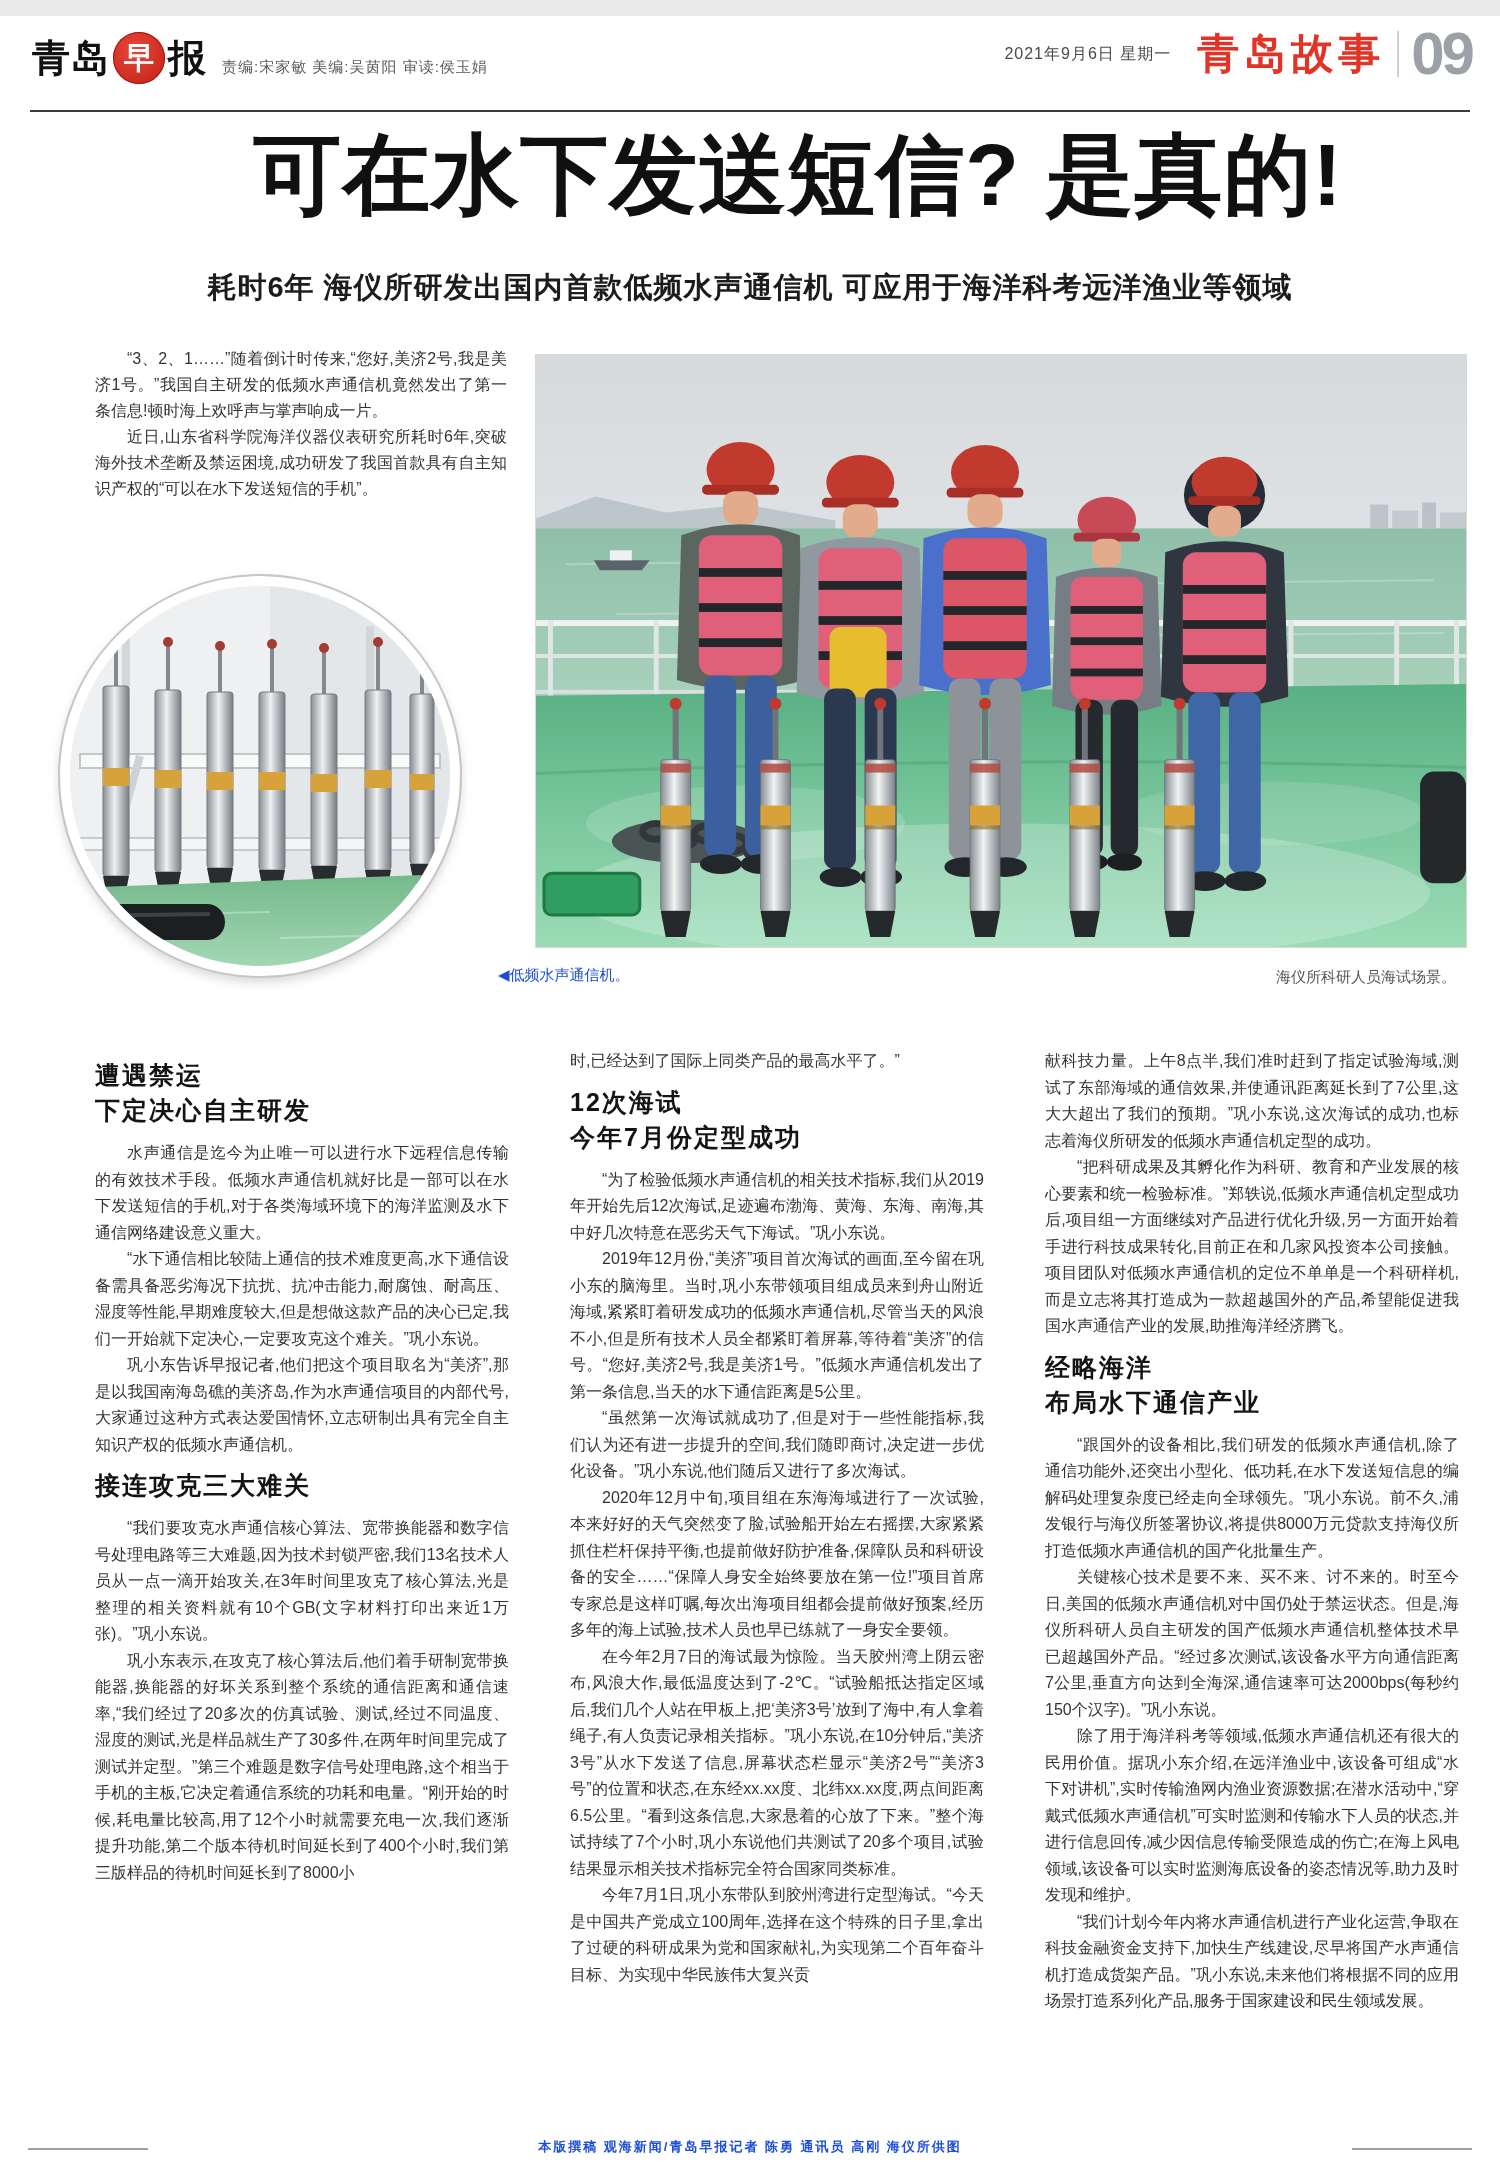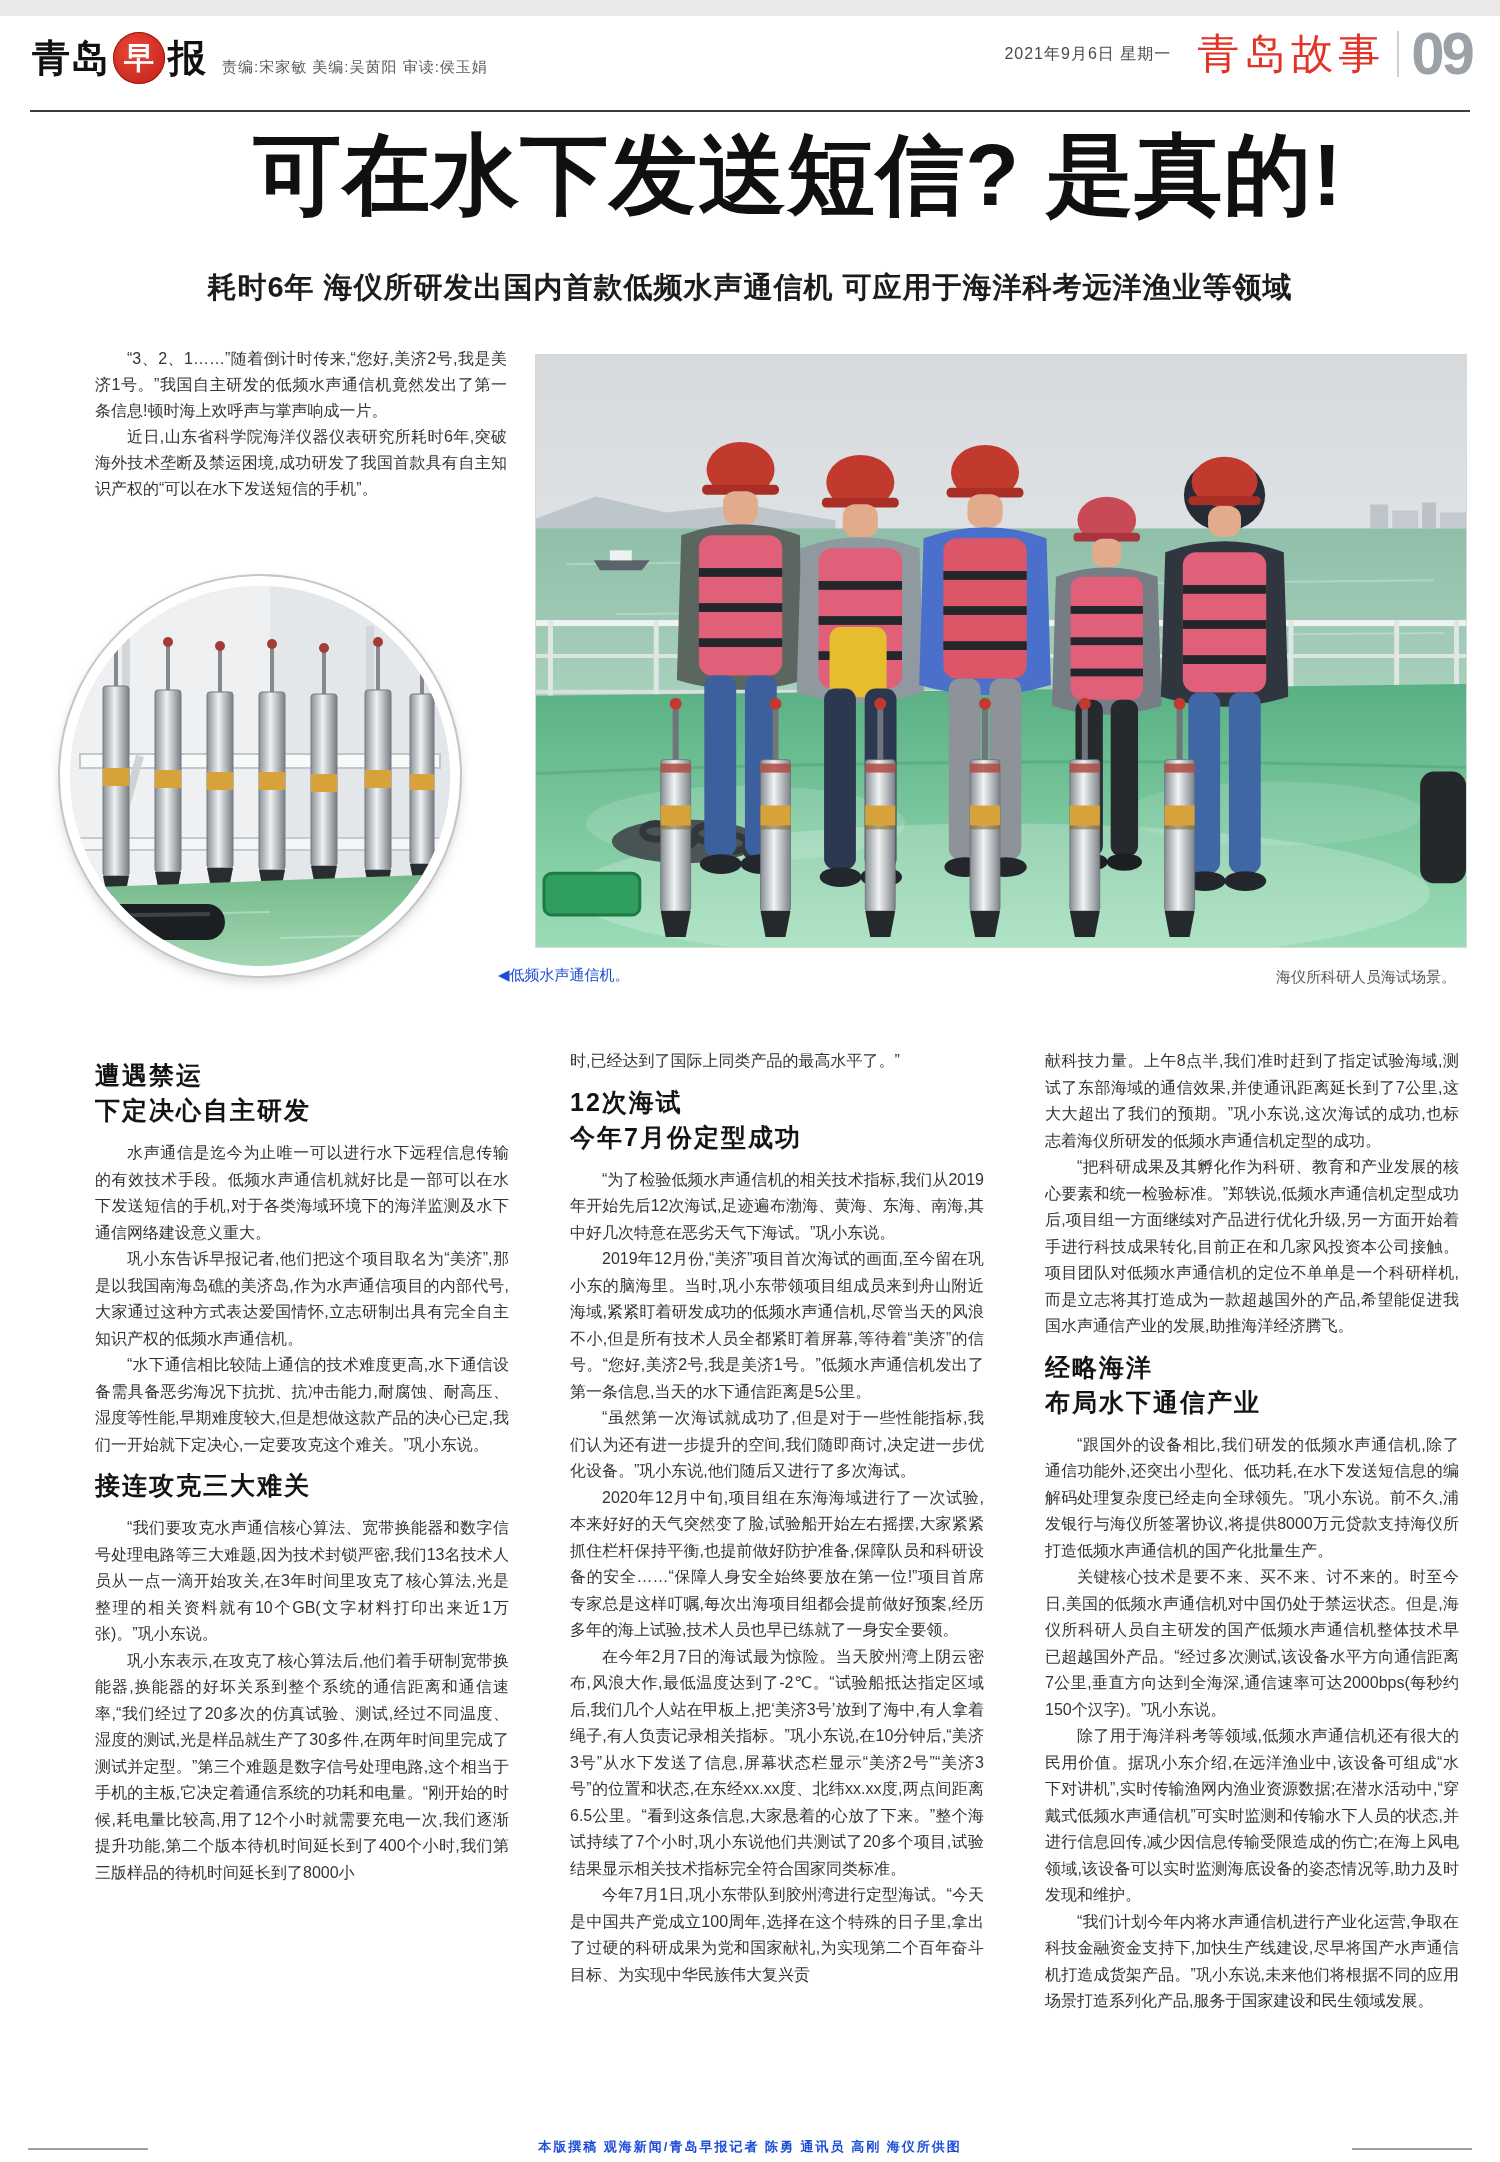--- a/index.html
+++ b/index.html
@@ -9,21 +9,21 @@
   
   .masthead{position:absolute;left:0;top:0;width:100%;height:96px;}
   .logo{position:absolute;left:32px;top:16px;display:flex;align-items:center;}
   .logo-txt{font-size:38px;font-weight:900;color:#111;letter-spacing:1px;}
   .logo-badge{width:52px;height:52px;border-radius:50%;background:radial-gradient(circle at 40% 35%,#e8473a,#c01f14);
               display:flex;align-items:center;justify-content:center;margin:0 3px;box-shadow:0 0 0 1px #a8170e inset;}
   .logo-badge span{color:#fff;font-size:30px;font-weight:900;}
   .credits{position:absolute;left:222px;top:42px;font-size:15px;color:#5a5a5a;letter-spacing:1px;}
   .issue{position:absolute;right:28px;top:8px;display:flex;align-items:center;}
   .date{font-size:16px;color:#4a4a4a;margin-right:26px;letter-spacing:1px;}
-  .section{font-size:42px;font-weight:400;color:#e23327;letter-spacing:5px;}
+  .section{font-size:42px;font-weight:700;color:#e23327;letter-spacing:5px;}
   .vline{width:2px;height:46px;background:#cfcfcf;margin:0 12px;}
   .pageno{font-size:60px;font-weight:900;color:#9ba1a6;letter-spacing:-3px;line-height:1;}
   .rule{position:absolute;left:30px;top:94px;width:1440px;height:2px;background:#3c3c3c;}
 
   
   .headline{position:absolute;left:0;top:104px;width:100%;margin:0;text-align:center;
             font-size:88px;font-weight:900;color:#101010;letter-spacing:1px;line-height:1.25;padding-left:48px;}
   .subhead{position:absolute;left:0;top:252px;width:100%;margin:0;text-align:center;
            font-size:29px;font-weight:700;color:#1c1c1c;letter-spacing:1px;}
 
@@ -381,22 +381,22 @@
   <div class="caption caption-left">◀低频水声通信机。</div>
   <div class="caption caption-right">海仪所科研人员海试场景。</div>
 
   <section class="col" id="col1">
     <div class="col-heading">
       <div class="h-line">遭遇禁运</div>
       <div class="h-line">下定决心自主研发</div>
     </div>
     <div class="paras">
         <p class="para">水声通信是迄今为止唯一可以进行水下远程信息传输的有效技术手段。低频水声通信机就好比是一部可以在水下发送短信的手机,对于各类海域环境下的海洋监测及水下通信网络建设意义重大。</p>
+        <p class="para">“水下通信相比较陆上通信的技术难度更高,水下通信设备需具备恶劣海况下抗扰、抗冲击能力,耐腐蚀、耐高压、湿度等性能,早期难度较大,但是想做这款产品的决心已定,我们一开始就下定决心,一定要攻克这个难关。”巩小东说。</p>
         <p class="para">巩小东告诉早报记者,他们把这个项目取名为“美济”,那是以我国南海岛礁的美济岛,作为水声通信项目的内部代号,大家通过这种方式表达爱国情怀,立志研制出具有完全自主知识产权的低频水声通信机。</p>
-        <p class="para">“水下通信相比较陆上通信的技术难度更高,水下通信设备需具备恶劣海况下抗扰、抗冲击能力,耐腐蚀、耐高压、湿度等性能,早期难度较大,但是想做这款产品的决心已定,我们一开始就下定决心,一定要攻克这个难关。”巩小东说。</p>
       </div>
     <div class="col-heading">
       <div class="h-line">接连攻克三大难关</div>
     </div>
     <div class="paras">
         <p class="para">“我们要攻克水声通信核心算法、宽带换能器和数字信号处理电路等三大难题,因为技术封锁严密,我们13名技术人员从一点一滴开始攻关,在3年时间里攻克了核心算法,光是整理的相关资料就有10个GB(文字材料打印出来近1万张)。”巩小东说。</p>
         <p class="para">巩小东表示,在攻克了核心算法后,他们着手研制宽带换能器,换能器的好坏关系到整个系统的通信距离和通信速率,“我们经过了20多次的仿真试验、测试,经过不同温度、湿度的测试,光是样品就生产了30多件,在两年时间里完成了测试并定型。”第三个难题是数字信号处理电路,这个相当于手机的主板,它决定着通信系统的功耗和电量。“刚开始的时候,耗电量比较高,用了12个小时就需要充电一次,我们逐渐提升功能,第二个版本待机时间延长到了400个小时,我们第三版样品的待机时间延长到了8000小</p>
       </div>
   </section>
 

